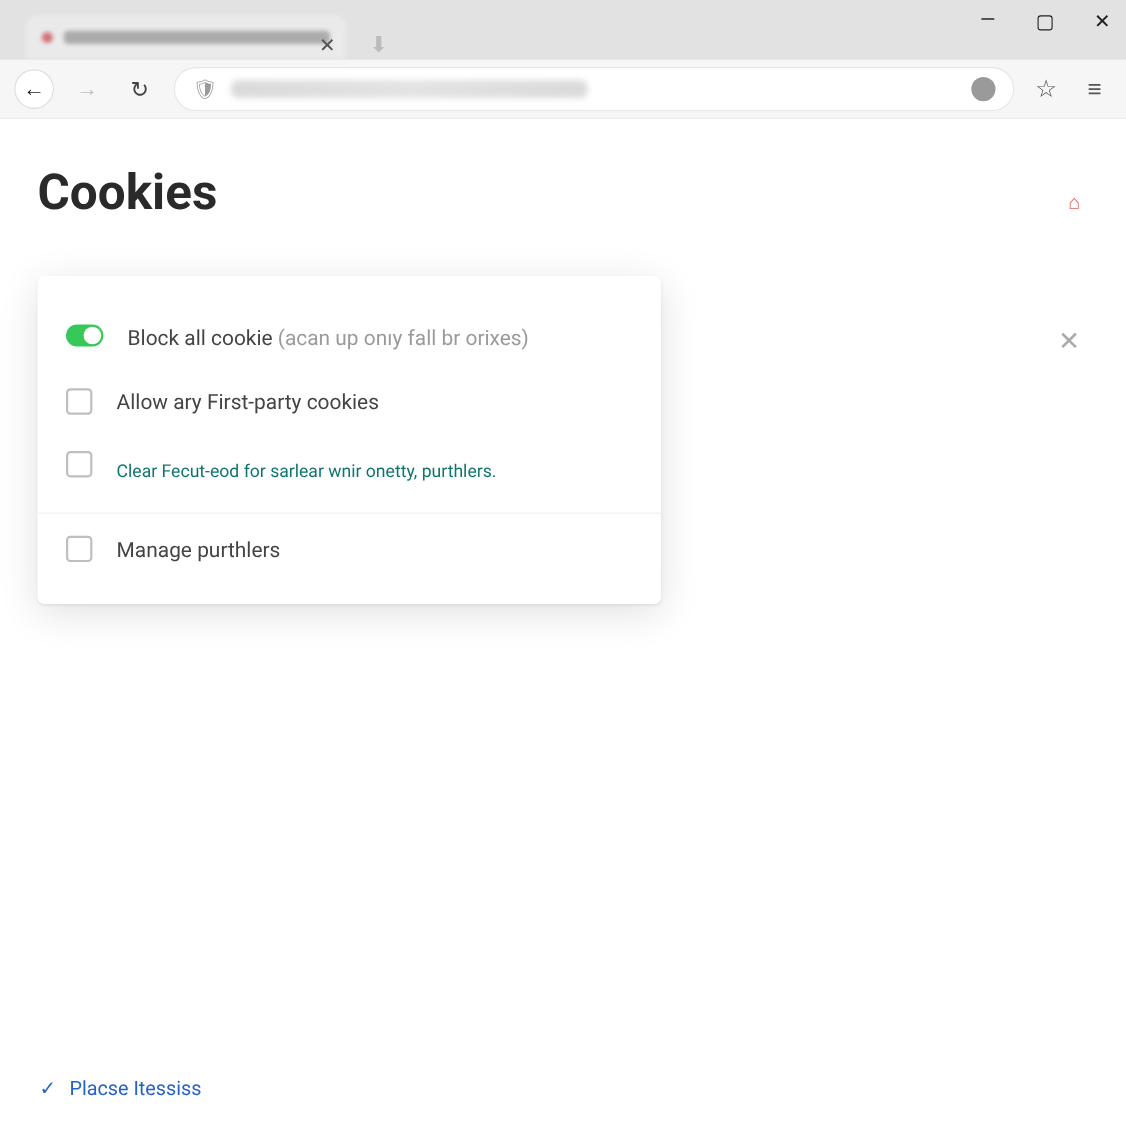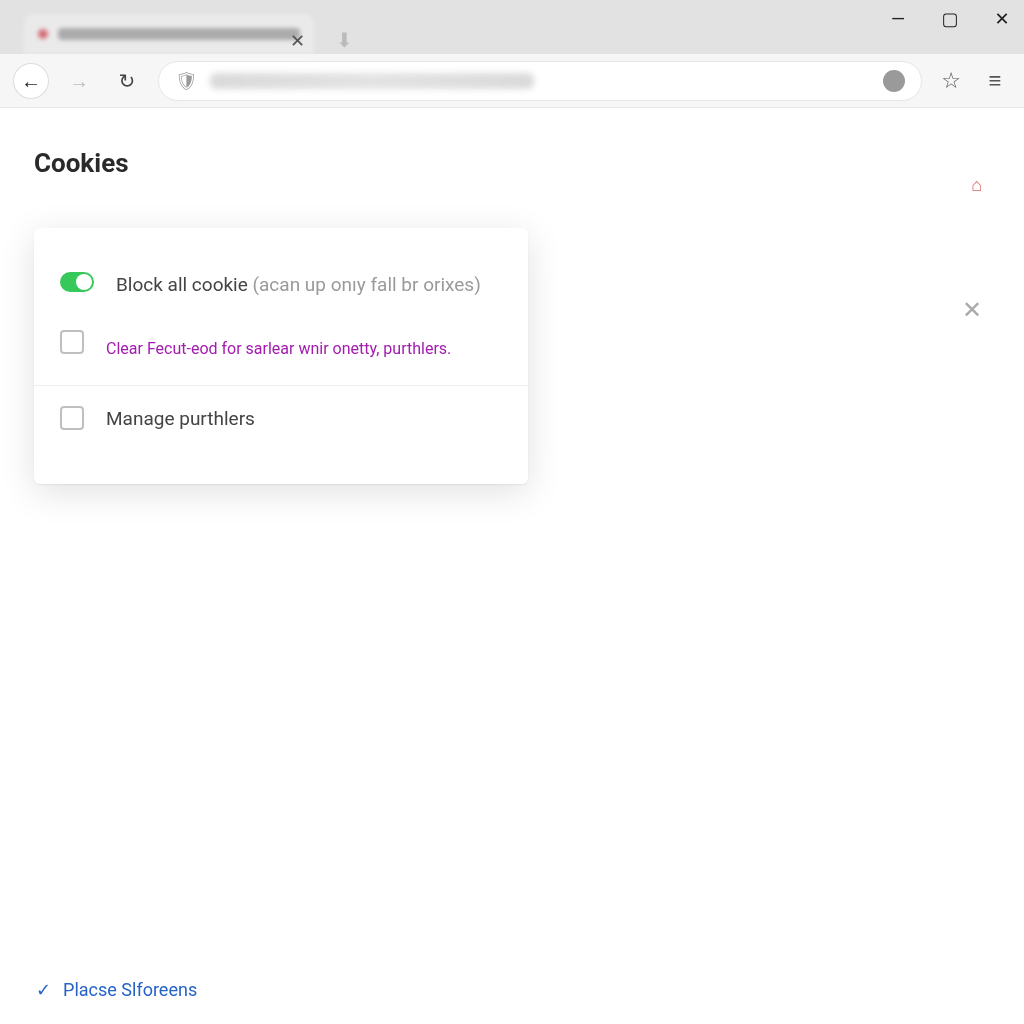--- a/index.html
+++ b/index.html
@@ -98,31 +98,31 @@
     color: #555; font-size: 22px; width: 30px; text-align: center;
   }
 
   .page {
     background: #fff;
     height: calc(100% - 54px - 54px);
     position: relative;
     padding: 40px 34px;
   }
   .page-title {
-    font-size: 26px;
+    font-size: 45px;
     font-weight: 700;
     color: #2a2a2a;
     margin-bottom: 50px;
   }
   .card {
-    width: 494px;
+    width: 567px;
     background: #fff;
     border-radius: 6px;
     box-shadow: 0 8px 36px rgba(0,0,0,0.12), 0 1px 2px rgba(0,0,0,0.06);
-    padding: 28px 26px 36px 26px;
+    padding: 28px 26px 20px 26px;
   }
   .row {
     display: flex; align-items: flex-start; gap: 22px;
     padding: 16px 0;
   }
   .row + .row { }
   .divider { border-top: 1px solid #eee; margin: 10px -26px 4px -26px; }
   .toggle {
     width: 34px; height: 20px; border-radius: 12px; background: #37c85a;
     position: relative; flex-shrink: 0;
@@ -130,21 +130,21 @@
   .toggle::after {
     content: ""; position: absolute; right: 2px; top: 2px;
     width: 16px; height: 16px; border-radius: 50%; background: #fff;
   }
   .checkbox {
     width: 24px; height: 24px; border: 2px solid #bfbfbf; border-radius: 4px;
     flex-shrink: 0; background: #fff;
   }
   .rowtext { font-size: 19px; color: #444; line-height: 1.35; }
   .rowtext .hint { color: #9a9a9a; }
-  .subtext { font-size: 16px; color: #a21caf; margin-top: 8px; }
+  .subtext { font-size: 16px; color: #0f766e; margin-top: 8px; }
 
   .corner-icon {
     position: absolute; right: 42px; top: 66px; color: #d66; font-size: 18px;
   }
   .close-x {
     position: absolute; right: 42px; top: 188px; color: #aaa; font-size: 24px;
   }
 
   .footer-link {
     position: absolute; left: 36px; bottom: 24px;
@@ -193,20 +193,26 @@
   <div class="card">
 
     <div class="row">
       <div class="toggle"></div>
       <div class="rowtext">
         <span>Block all cookie</span>
         <span class="hint">(acan up onıy fall br orixes)</span>
       </div>
     </div>
 
+    <div class="row">
+      <div class="checkbox"></div>
+      <div class="rowtext">
+        <span>Allow ary First-party cookies</span>
+      </div>
+    </div>
 
     <div class="row">
       <div class="checkbox"></div>
       <div class="rowtext">
         <div class="subtext">Clear Fecut-eod for sarlear wnir onetty, purthlers.</div>
       </div>
     </div>
 
     <div class="divider"></div>
 
@@ -214,15 +220,15 @@
       <div class="checkbox"></div>
       <div class="rowtext">
         <span>Manage purthlers</span>
       </div>
     </div>
 
   </div>
 
   <div class="footer-link">
     <span class="check">✓</span>
-    <span>Placse Slforeens</span>
+    <span>Placse Itessiss</span>
   </div>
 </div>
 
 </body></html>

